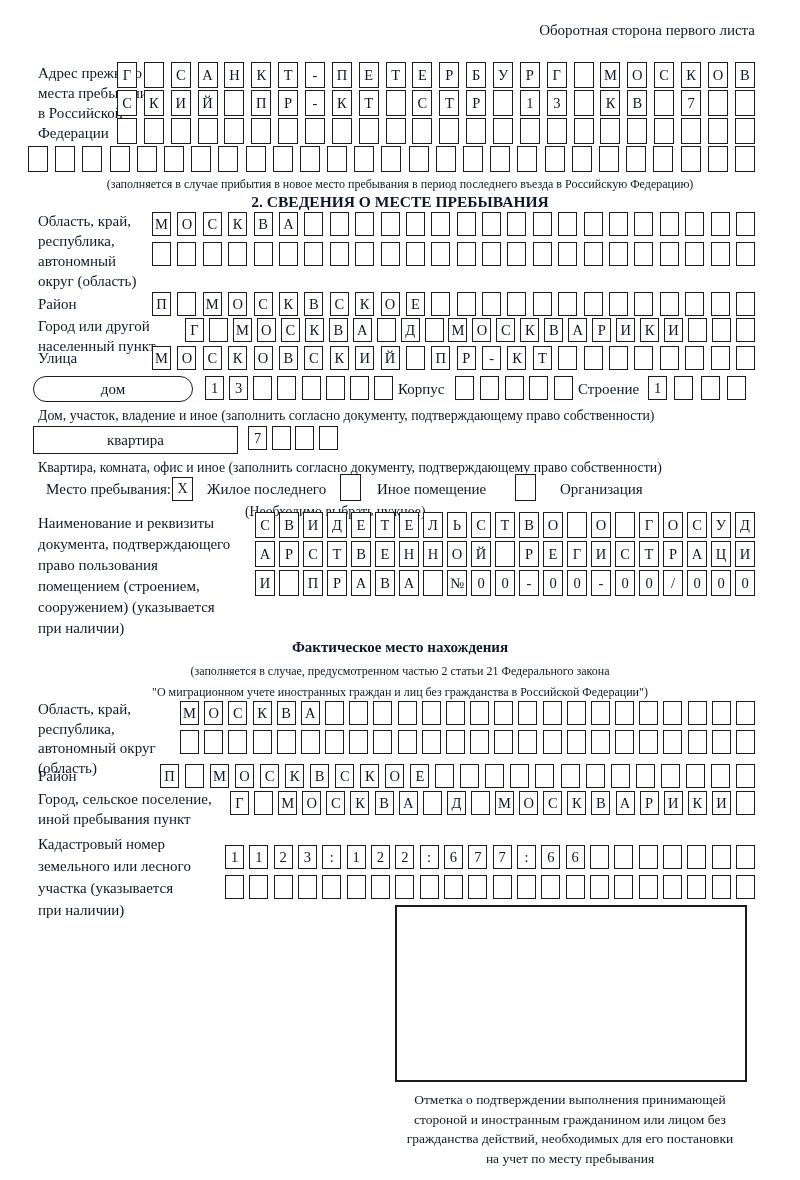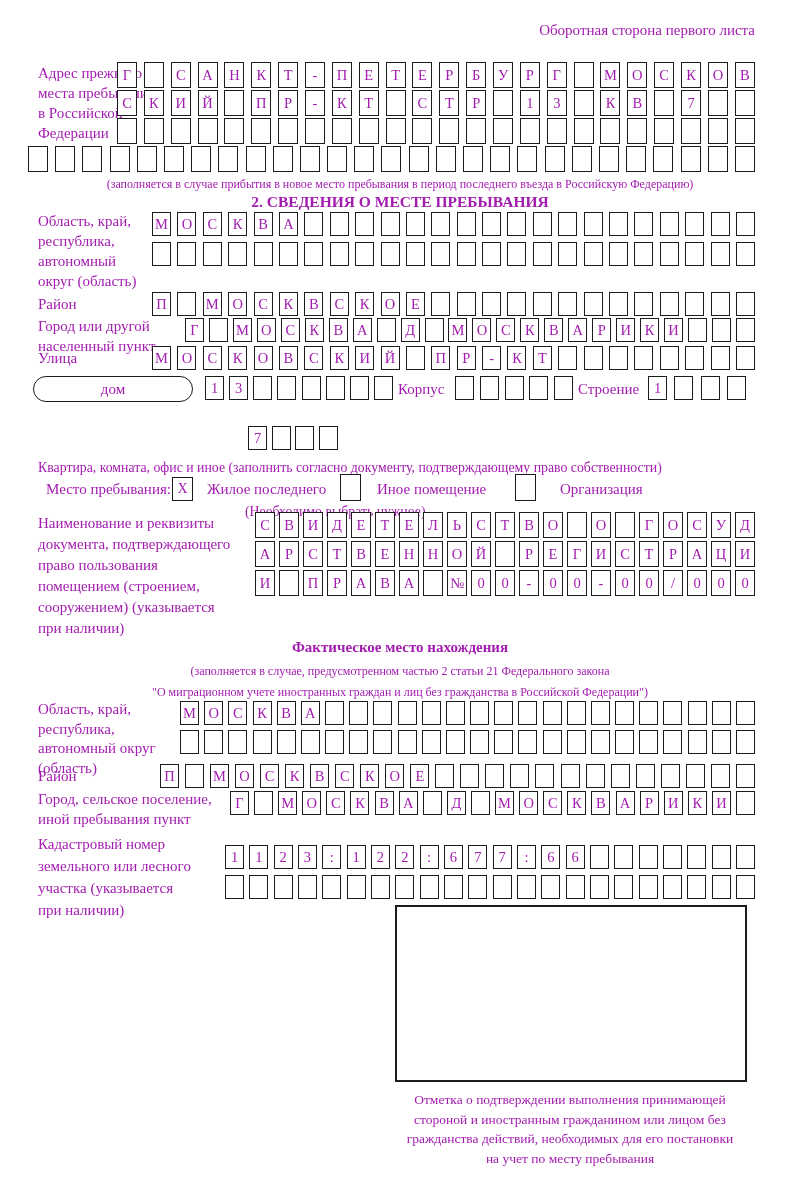--- a/index.html
+++ b/index.html
@@ -1,18 +1,18 @@
 <!DOCTYPE html>
 <html><head>
 <meta charset="utf-8">
 <style>
   html,body { margin:0; padding:0; background:#fff; }
   .page {
     position:relative; width:800px; height:1180px; margin:0 auto;
-    background:#ffffff; color:#a21caf;
+    background:#ffffff; color:#0f172a;
     font-family:"Liberation Serif","DejaVu Serif",serif;
     overflow:hidden;
   }
   .lbl { position:absolute; font-size:15px; line-height:20px; white-space:pre-line; }
   .cap { position:absolute; font-size:12px; line-height:17px; white-space:pre-line; }
   .center { left:0; width:800px; text-align:center; }
   .title { position:absolute; left:0; width:800px; text-align:center; font-weight:bold; font-size:15.5px; }
   .cells { position:absolute; display:flex; justify-content:space-between; }
   .cell {
     flex:0 0 auto; width:19px; height:24px; box-sizing:border-box;
@@ -318,21 +318,23 @@
       <span class="cell"></span>
       <span class="cell"></span>
     </div>
   <div class="lbl" style="left:578px; top:379px;">Строение</div>
   <div class="cells" style="left:648px; top:376px; width:98px;">
       <span class="cell">1</span>
       <span class="cell"></span>
       <span class="cell"></span>
       <span class="cell"></span>
     </div>
-
+  <div class="cap" style="left:38px; top:407px; font-size:13.8px;">Дом, участок, владение и иное (заполнить согласно документу, подтверждающему право собственности)</div>
+
+  <div class="wbox" style="left:33px; top:426px; width:205px; height:28px;">квартира</div>
   <div class="cells" style="left:248px; top:426px; width:90px;">
       <span class="cell">7</span>
       <span class="cell"></span>
       <span class="cell"></span>
       <span class="cell"></span>
     </div>
   <div class="cap" style="left:38px; top:459px; font-size:13.8px;">Квартира, комната, офис и иное (заполнить согласно документу, подтверждающему право собственности)</div>
 
   <div class="lbl" style="left:38px; top:479px;margin-left:8px;">Место пребывания:</div>
   <div class="chk" style="left:172px; top:477px;">X</div>

